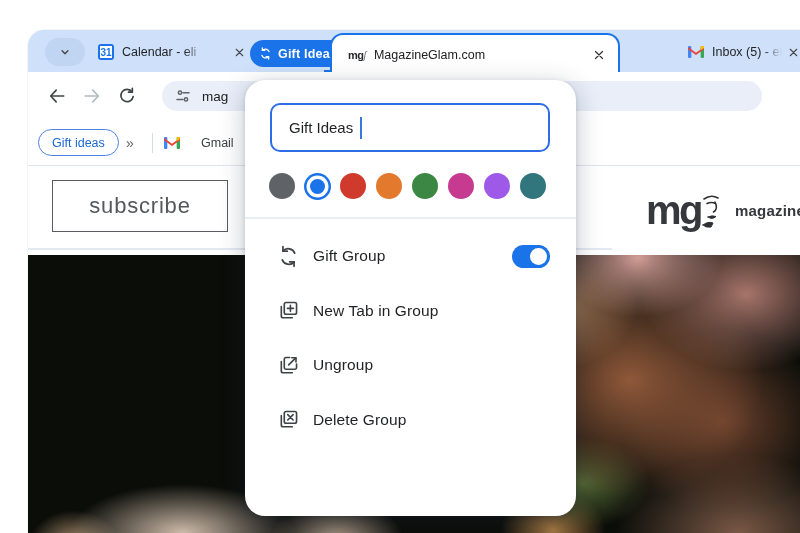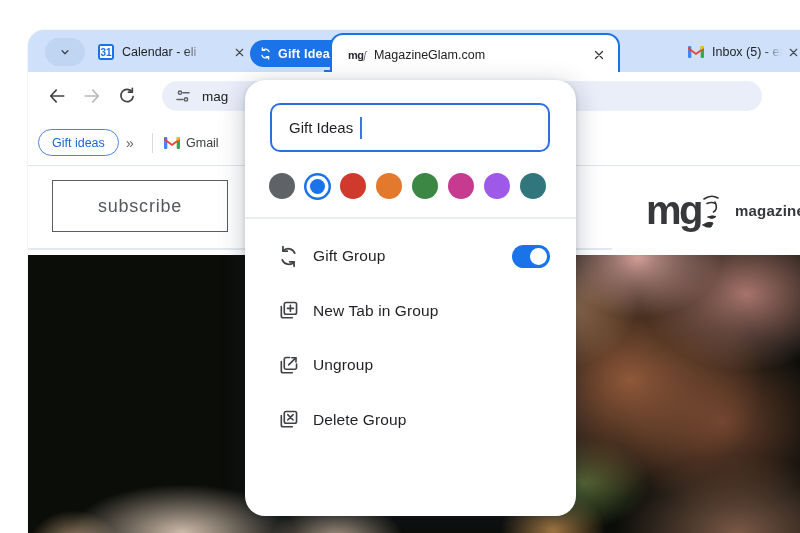--- a/index.html
+++ b/index.html
@@ -49,29 +49,29 @@
   .omnibox .urltext { font-size:13.5px; color:#202124; }
 
   
   .bookmarks { position:absolute; left:0; top:90px; width:100%; height:46px; background:#fff;
     border-bottom:1px solid #dfe5ee; }
   .bmchip { position:absolute; left:10px; top:9px; height:27px; padding:0 13px; border-radius:14px;
     border:1.5px solid #4d83de; color:#1a66d4; font-size:12.5px; display:flex; align-items:center; background:#fff; }
   .bmoverflow { position:absolute; left:98px; top:9px; height:27px; display:flex; align-items:center;
     color:#5f6368; font-size:14px; }
   .bmsep { position:absolute; left:124px; top:13px; width:1px; height:20px; background:#d7dbe2; }
-  .bmgmail { position:absolute; left:136px; top:9px; height:27px; display:flex; align-items:center; gap:6px;
+  .bmgmail { position:absolute; left:136px; top:9px; height:27px; display:flex; align-items:center; gap:21px;
     color:#3c4043; font-size:12.5px; }
 
   
   .page { position:absolute; left:0; top:136px; width:100%; height:367px; background:#fff; }
   .hdr-rule { position:absolute; left:0; top:82px; width:584px; height:2px; background:#e3e9f2; }
   .subscribe { position:absolute; left:24px; top:14px; width:176px; height:52px; background:#fff;
     border:1.5px solid #595d61; display:flex; align-items:center; justify-content:center;
-    font-size:18px; letter-spacing:.8px; color:#54585c; }
+    font-size:22px; letter-spacing:.8px; color:#54585c; }
   .logo { position:absolute; left:618px; top:12px; height:64px; width:200px; display:flex; align-items:center; overflow:hidden; }
   .logo .mg { font-size:40px; font-weight:800; color:#36383c; letter-spacing:-2.5px; line-height:1; }
   .logo .word { font-size:15px; font-weight:700; color:#36383c; margin-left:12px; letter-spacing:.2px; white-space:nowrap; }
 
   .hero { position:absolute; left:0; top:89px; width:100%; height:278px; background-color:#0b0d09;
     background-image:
       radial-gradient(ellipse 120px 85px at 79% 1%,  rgba(221,166,158,.95), rgba(221,166,158,0) 70%),
       radial-gradient(ellipse 150px 110px at 93% 14%, rgba(206,142,130,.8), rgba(206,142,130,0) 70%),
       radial-gradient(ellipse 110px 90px at 69% 18%,  rgba(199,150,110,.75), rgba(199,150,110,0) 70%),
       radial-gradient(ellipse 185px 165px at 78% 45%, rgba(150,92,60,.95), rgba(150,92,60,0) 72%),

